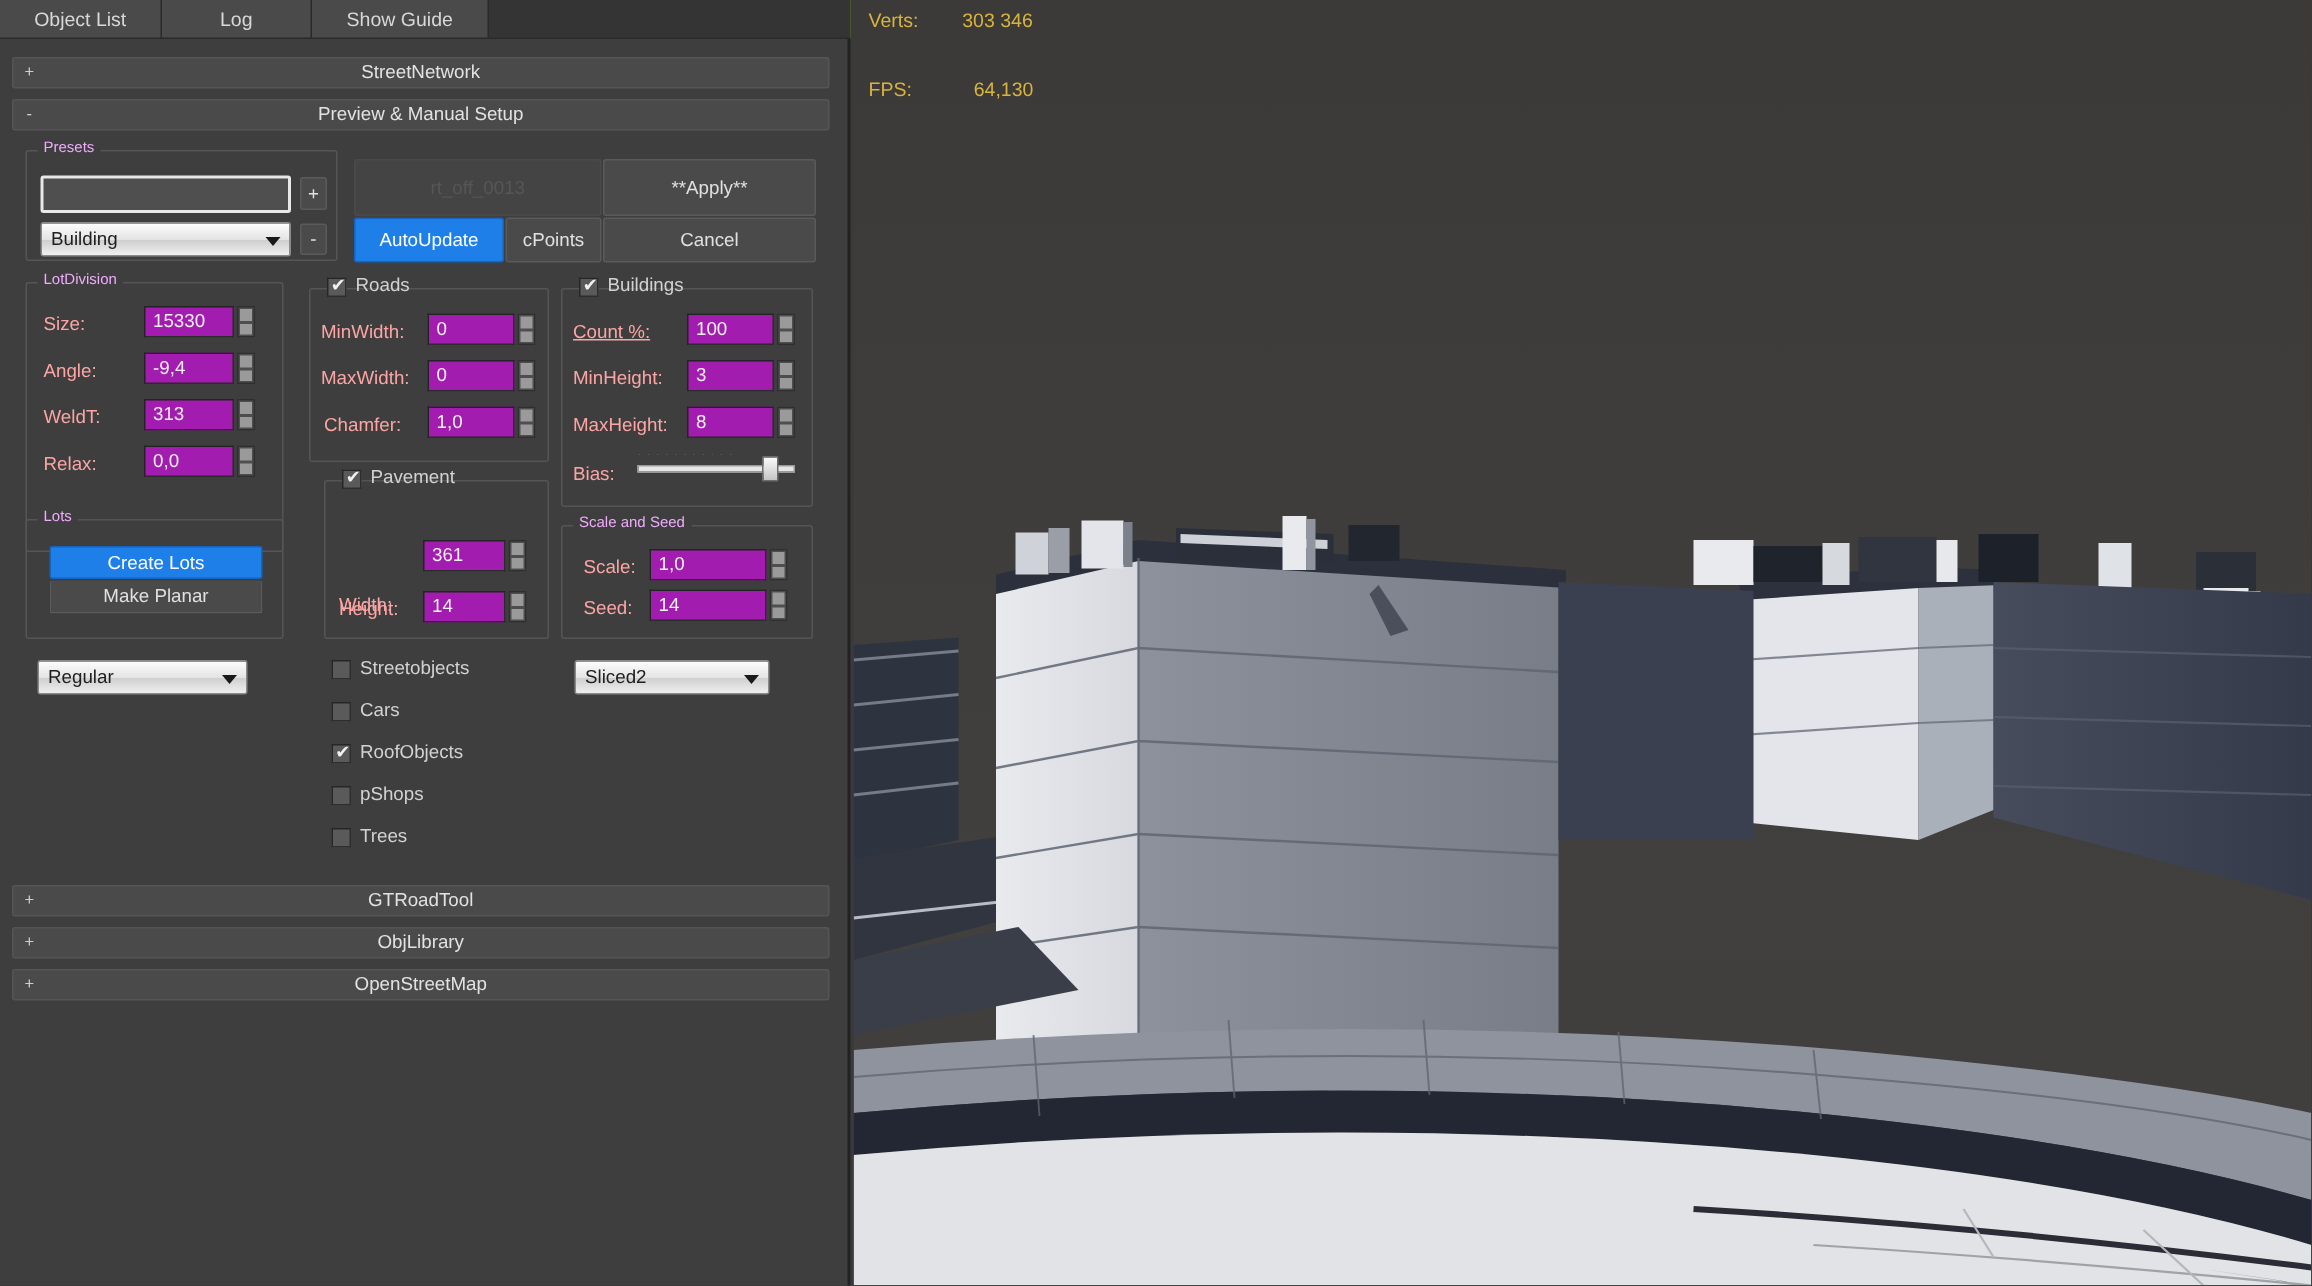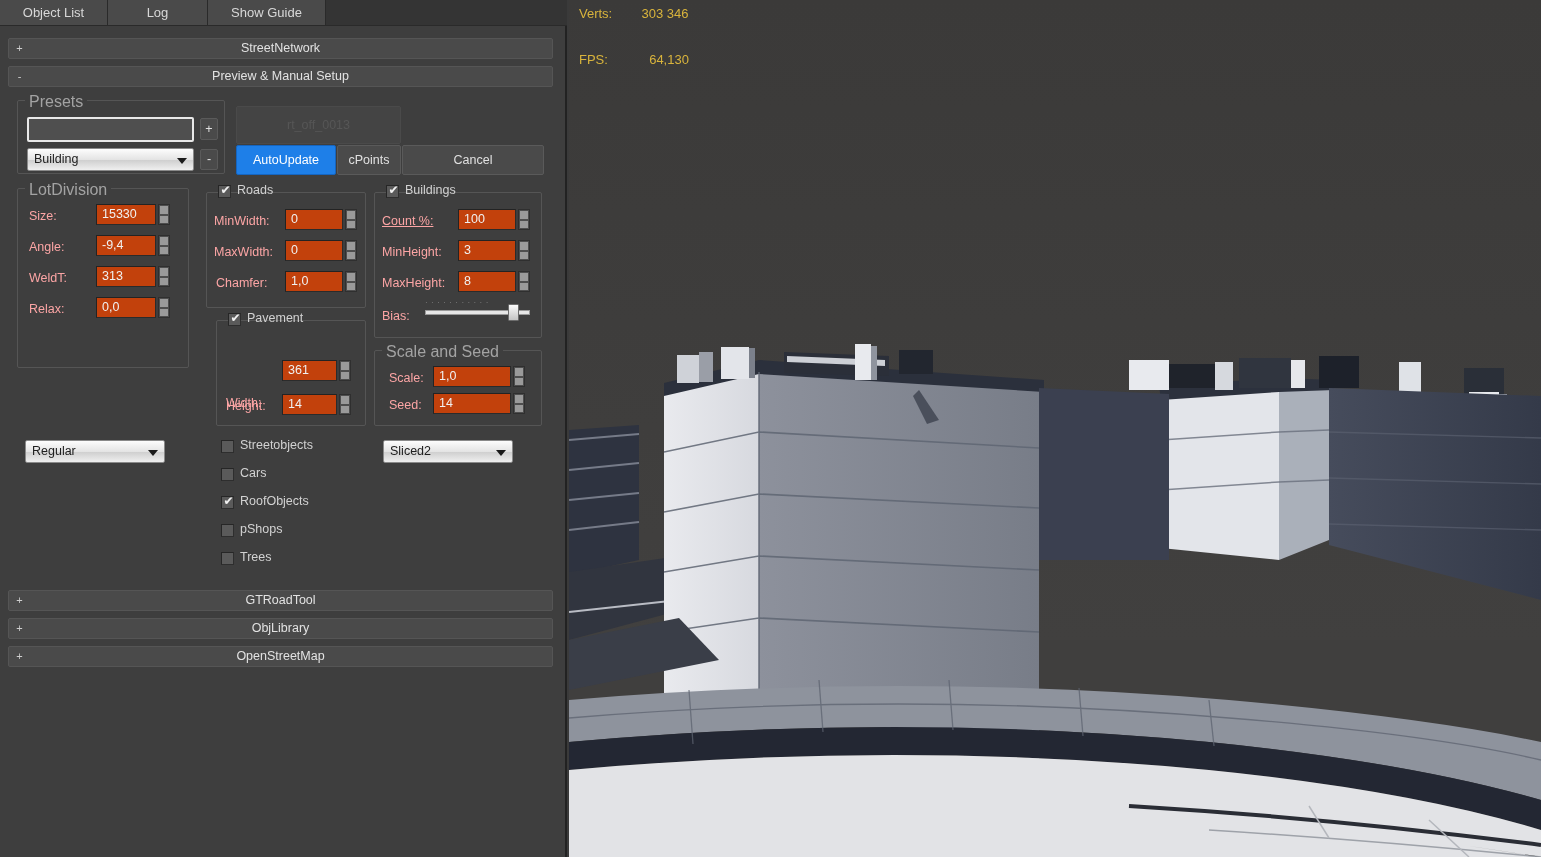--- a/index.html
+++ b/index.html
@@ -67,30 +67,30 @@
   
   .grp {
     position: absolute;
     border: 1px solid #555;
     border-radius: 2px;
   }
   .grp > .cap {
     position: absolute; top: -8px; left: 7px;
     background: #3e3e3e;
     padding: 0 4px;
-    color: #a3a3a3; font-size: 16px;
+    color: #f0abfc; font-size: 10px;
     white-space: nowrap;
   }
 
   .lbl { position: absolute; color: #fca5a5; font-size: 12.5px; white-space: nowrap; }
 
   
   .fld {
     position: absolute; height: 21px;
-    background: #c2410c;
+    background: #a21caf;
     border: 1px solid #2b2b2b;
     border-top-color: #232323; border-left-color: #232323;
     color: #f0f0f0; font-size: 12.5px;
     line-height: 19px; padding-left: 5px;
     overflow: hidden; white-space: nowrap;
     cursor: text;
   }
   .spin {
     position: absolute; width: 12px; height: 21px;
     background: #4e4e4e; border: 1px solid #2f2f2f;
@@ -235,20 +235,21 @@
         <div class="tin" style="left:9px; top:16px; width:167px; height:25px; line-height:21px;" placeholder=""></div>
         <div class="btn" style="left:182px; top:17px; width:18px; height:22px; line-height:20px;">+</div>
         <div class="ddl" style="left:9px; top:47px; width:167px; height:23px; line-height:21px;">
           <span>Building</span>
           <span class="arr"></span>
         </div>
         <div class="btn" style="left:182px; top:48px; width:18px; height:21px; line-height:19px;">-</div>
       </div>
 
       <div class="btn off" style="left:228px; top:18px; width:165px; height:38px; line-height:36px;">rt_off_0013</div>
+      <div class="btn" style="left:394px; top:18px; width:142px; height:38px; line-height:36px;">**Apply**</div>
       <div class="btn on" style="left:228px; top:57px; width:100px; height:30px; line-height:28px;">AutoUpdate</div>
       <div class="btn" style="left:329px; top:57px; width:64px; height:30px; line-height:28px;">cPoints</div>
       <div class="btn" style="left:394px; top:57px; width:142px; height:30px; line-height:28px;">Cancel</div>
 
       <div class="grp" style="left:9px; top:100px; width:172px; height:180px;">
         <span class="cap">LotDivision</span>
 
         <span class="lbl" style="left:11px; top:20px;">Size:</span>
         <div class="fld" style="left:78px; top:15px; width:60px;">15330</div>
         <div class="spin" style="left:140px; top:15px;">
@@ -271,20 +272,25 @@
           </div>
 
         <span class="lbl" style="left:11px; top:113px;">Relax:</span>
         <div class="fld" style="left:78px; top:108px; width:60px;">0,0</div>
         <div class="spin" style="left:140px; top:108px;">
             <i></i>
             <i></i>
           </div>
       </div>
 
+      <div class="grp" style="left:9px; top:258px; width:172px; height:80px;">
+        <span class="cap">Lots</span>
+        <div class="btn on" style="left:15px; top:17px; width:142px; height:22px; line-height:20px;">Create Lots</div>
+        <div class="btn" style="left:15px; top:40px; width:142px; height:22px; line-height:20px; border-top:none;">Make Planar</div>
+      </div>
 
       <div class="ddl" style="left:17px; top:352px; width:140px; height:23px; line-height:21px;">
         <span>Regular</span>
         <span class="arr"></span>
       </div>
 
       <div class="grp" style="left:198px; top:104px; width:160px; height:116px;">
         <div class="cbx" style="left:11px; top:-8px; background:#3e3e3e; padding-right:4px;">
           <span class="box ck"></span>
           <span class="cl">Roads</span>

